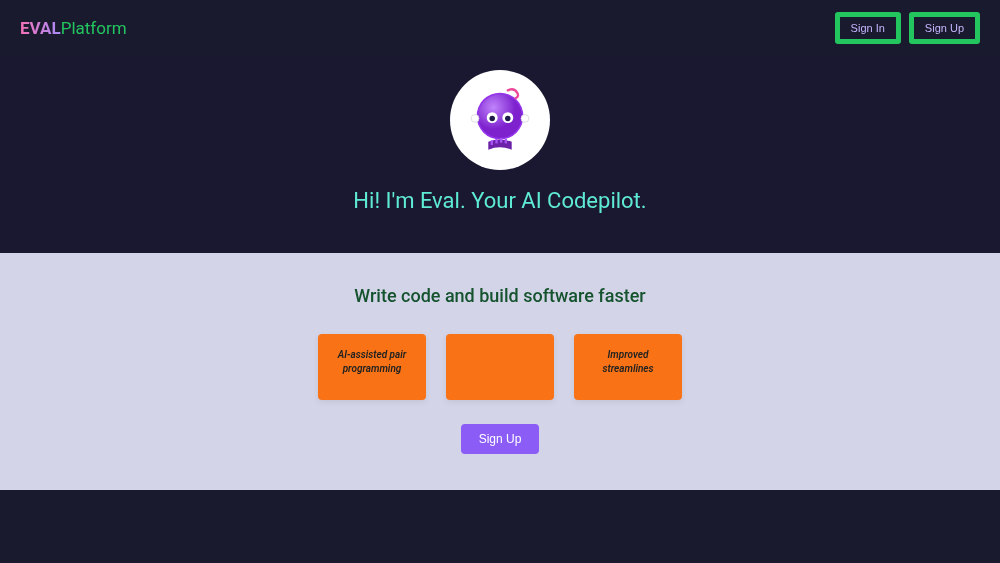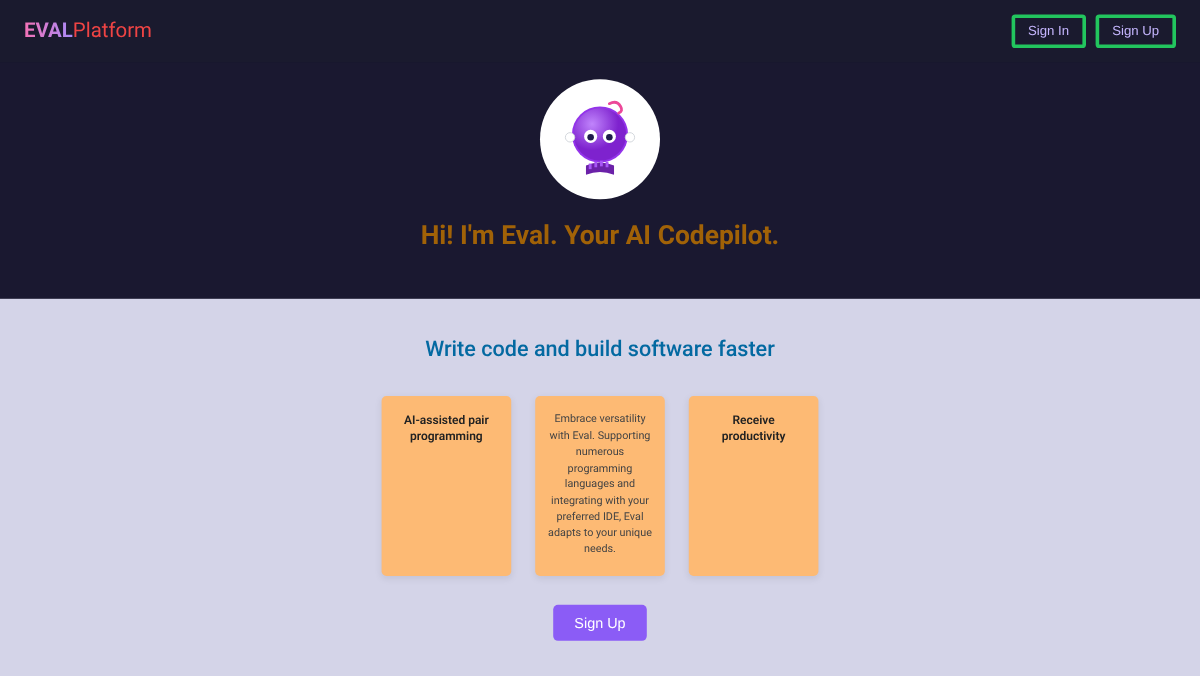--- a/index.html
+++ b/index.html
@@ -21,30 +21,30 @@
   font-weight: 700;
 }
 .logo .eval-text {
   background: linear-gradient(90deg, #f472b6, #a78bfa);
   -webkit-background-clip: text;
   -webkit-text-fill-color: transparent;
   background-clip: text;
   text-decoration: underline;
 }
 .logo .platform-text {
-  color: #ef4444;
+  color: #22c55e;
   font-weight: 400;
 }
 .header-buttons {
   display: flex;
   gap: 8px;
 }
 .btn-outline {
   background: transparent;
-  border: 3px solid #22c55e;
+  border: 5px solid #22c55e;
   color: #c4b5fd;
   padding: 5px 11px;
   font-size: 11px;
   border-radius: 3px;
   cursor: pointer;
 }
 .hero {
   background: #1a1830;
   padding: 14px 0 40px;
   text-align: center;
@@ -56,47 +56,48 @@
   background: #fff;
   margin: 0 auto 18px;
   display: flex;
   align-items: center;
   justify-content: center;
   overflow: hidden;
 }
 .robot-svg { width: 78px; height: 78px; }
 .hero h1 {
   font-size: 22px;
-  font-weight: 700;
-  color: #a16207;
+  font-weight: 400;
+  color: #5eead4;
 }
 .section-light {
   background: #d4d4e8;
   padding: 32px 0 36px;
   text-align: center;
 }
 .section-light h2 {
   font-size: 18px;
-  color: #0369a1;
+  color: #14532d;
   font-weight: 500;
   margin-bottom: 28px;
 }
 .cards {
   display: flex;
   justify-content: center;
   gap: 20px;
   margin-bottom: 24px;
 }
 .card {
-  background: #fdba74;
+  background: #f97316;
   color: #333;
   width: 108px;
   padding: 14px 10px;
   border-radius: 4px;
   box-shadow: 0 2px 6px rgba(0,0,0,0.08);
+  font-style: italic;
 }
 .card h3 {
   font-size: 10px;
   font-weight: 600;
   color: #222;
   margin-bottom: 10px;
   line-height: 1.4;
 }
 .card p {
   font-size: 9px;
@@ -155,20 +156,19 @@
   <h1>Hi! I'm Eval. Your AI Codepilot.</h1>
 </div>
 
 <div class="section-light">
   <h2>Write code and build software faster</h2>
   <div class="cards">
     <div class="card">
       <h3>AI-assisted pair programming</h3>
     </div>
     <div class="card">
-      <p>Embrace versatility with Eval. Supporting numerous programming languages and integrating with your preferred IDE, Eval adapts to your unique needs.</p>
     </div>
     <div class="card">
-      <h3>Receive productivity</h3>
+      <h3>Improved streamlines</h3>
     </div>
   </div>
   <button class="btn-primary">Sign Up</button>
 </div>
 
 </body></html>

